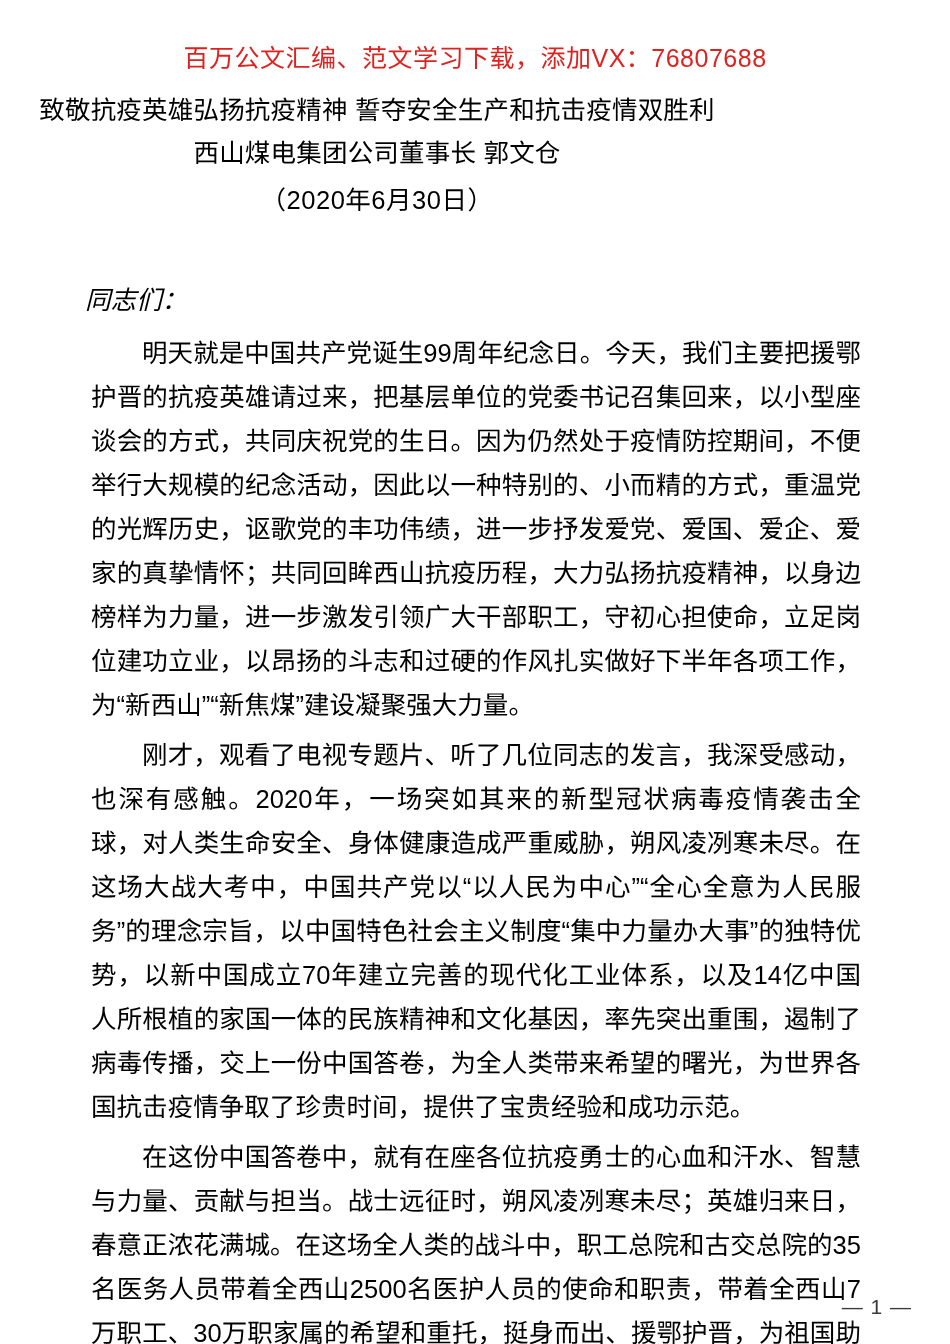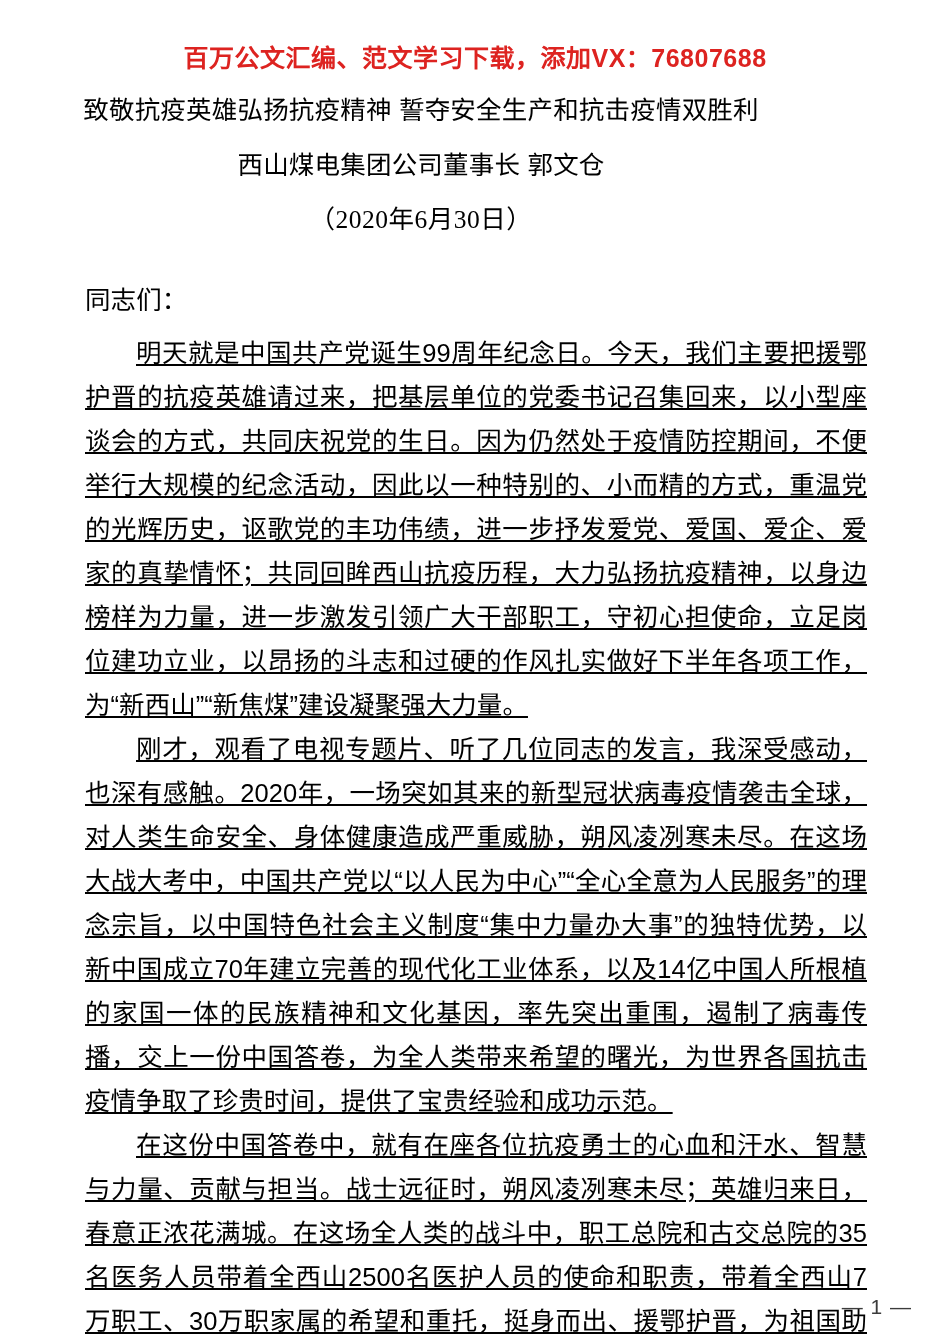--- a/index.html
+++ b/index.html
@@ -28,76 +28,74 @@
 
   
   .promo-banner {
     position: absolute;
     top: 43px;
     left: 0;
     width: 950px;
     text-align: center;
     font-size: 25px;
     line-height: 1.2;
-    font-weight: 700;
+    font-weight: 400;
     color: #dd2320;
     letter-spacing: 0.5px;
     white-space: nowrap;
   }
 
   
   .title-block {
     position: absolute;
     top: 93px;
     left: 0;
     width: 754px;
     text-align: center;
-    padding-left: 44px;
   }
   .title-line {
     font-size: 25.5px;
     line-height: 35px;
     font-weight: 400;
     color: #000;
     white-space: nowrap;
     letter-spacing: 0.2px;
   }
   .title-line.byline {
-    margin-top: 20px;
+    margin-top: 8px;
   }
   .title-line.dateline {
-    margin-top: 19px;
+    margin-top: 12px;
     letter-spacing: 0.5px;
-    font-family: Liberation Serif, serif;
   }
 
   
   .body-block {
     position: absolute;
     top: 278px;
     left: 85px;
     width: 782px;
   }
   .salutation {
     font-size: 25.5px;
     line-height: 44px;
     letter-spacing: 0.1px;
     margin: 0 0 9px 0;
     text-align: left;
+    font-style: italic;
   }
   .para {
     font-size: 25.5px;
     line-height: 44px;
     letter-spacing: 0.05px;
-    margin: 0;
+    margin: 6px;
     text-align: justify;
     text-justify: inter-ideograph;
     text-indent: 51px;
     word-break: break-all;
-    text-decoration: underline;
   }
 
   
   .page-footer {
     position: absolute;
     left: 0;
     top: 1296px;
     width: 912px;
     text-align: right;
     font-size: 21px;

